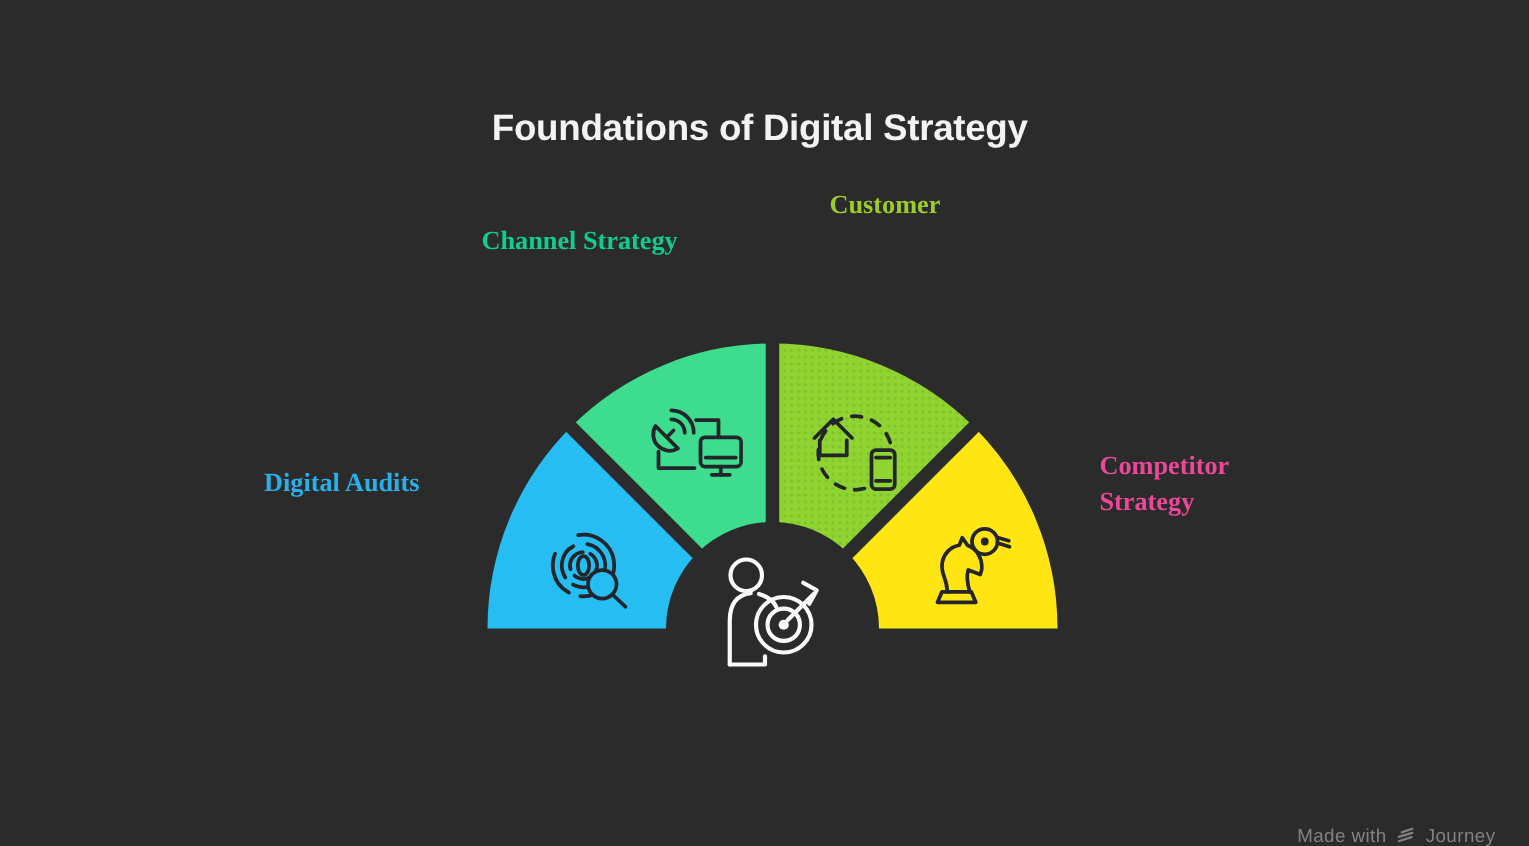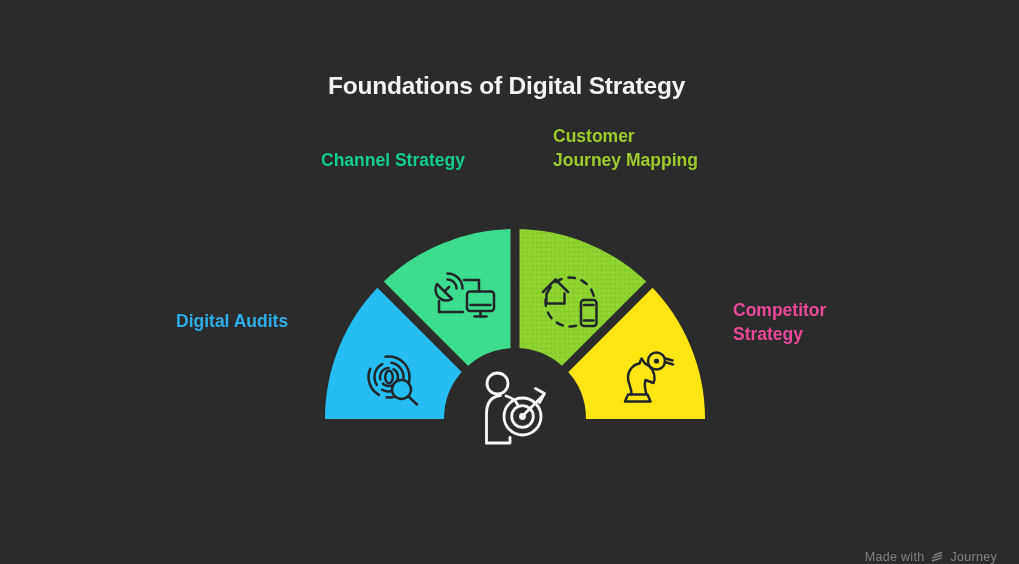--- a/index.html
+++ b/index.html
@@ -6,21 +6,21 @@
   .canvas{
     position:relative;width:1019px;height:564px;overflow:hidden;
     font-family:"Liberation Sans","DejaVu Sans",sans-serif;
     margin-top:23px;
   }
   .title{
     position:absolute;left:0;top:49px;width:1013px;margin:0;
     text-align:center;font-size:24.5px;font-weight:700;letter-spacing:-0.2px;
   }
   .seg-label{
-    position:absolute;font-size:17.5px;font-weight:700;line-height:24px;white-space:nowrap;
+    position:absolute;font-size:17.5px;font-weight:700;line-height:24px;white-space:nowrap;font-family:Liberation Serif, serif;
   }
   .fan{position:absolute;left:305px;top:190px;}
   .credit{
     position:absolute;top:527px;right:22px;display:flex;align-items:flex-start;gap:6px;
     font-size:12.5px;letter-spacing:0.3px;font-weight:400;
   }
   .icon-g{fill:none;stroke-linecap:round;stroke-linejoin:round;}
 </style>
 </head>
 <body>
@@ -28,21 +28,20 @@
 <div class="canvas" style="background-color: rgb(43, 43, 43);">
 
   <h1 class="title" style="color: rgb(243, 243, 243);">Foundations of Digital Strategy</h1>
 
   <div class="seg-label" style="left: 321px; top: 125px; color: rgb(15, 205, 142);">Channel Strategy</div>
 
   <div class="seg-label" style="left: 176px; top: 286px; color: rgb(44, 175, 232);">Digital Audits</div>
 
   <div class="seg-label" style="left: 553px; top: 101px; color: rgb(156, 204, 44);">
     <div>Customer</div>
-    <div>Journey Mapping</div>
   </div>
 
   <div class="seg-label" style="left: 733px; top: 275px; color: #ec4899;">
     <div>Competitor</div>
     <div>Strategy</div>
   </div>
 
   <svg class="fan" width="420" height="250" viewBox="0 0 420 250">
     <defs>
       <pattern id="dotpat" width="4.6" height="4.6" patternUnits="userSpaceOnUse">

